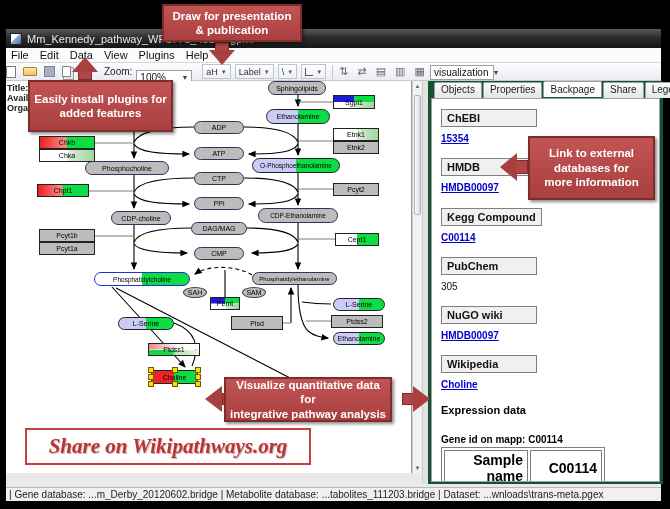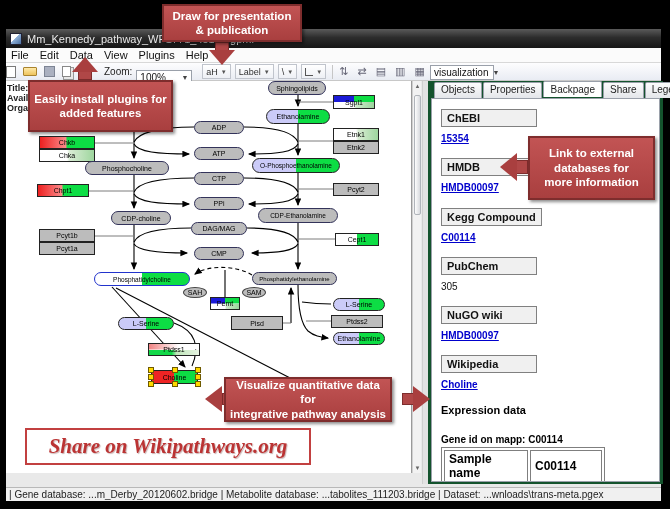--- a/index.html
+++ b/index.html
@@ -71,21 +71,21 @@
   .tab { font-size:10px; color:#222; background:linear-gradient(#fcfcfc,#e4e6ea); border:1px solid #9aa0aa; border-bottom:none; padding:1px 6px 0 6px; margin-right:1px; border-radius:2px 2px 0 0; }
   .tab.active { background:#fff; font-weight:normal; position:relative; top:-1px; padding-top:2px; }
   #panel-body { position:absolute; left:3px; top:17px; width:229px; height:384px; background:#fff; border:1px solid #9aa0aa; overflow:hidden; padding:10px 0 0 9px; }
   .sec-header { width:96px; background:#f0f0f0; border:1px solid #808080; font-size:11px; font-weight:bold; color:#111; padding:2px 5px; }
   .sec-header.wide { width:auto; display:inline-block; }
   .sec-link { display:block; font-size:10px; font-weight:bold; color:#0000cc; text-decoration:underline; margin:6px 0 14px 0; }
   .sec-value { font-size:10px; color:#111; margin:6px 0 14px 0; }
   #expr-heading { font-size:11px; font-weight:bold; color:#000; margin:8px 0 18px 0; }
   #mapp-label { font-size:10px; font-weight:bold; color:#000; margin-bottom:2px; }
   #expr-table { border-collapse:separate; border-spacing:2px; border:1px solid #7f7f7f; background:#fff; }
-  #expr-table td { border:1px solid #7f7f7f; font-size:12px; font-weight:bold; text-align:left; padding:1px 4px; color:#000; }
+  #expr-table td { border:1px solid #7f7f7f; font-size:14px; font-weight:bold; text-align:right; padding:1px 4px; color:#000; }
   #expr-table td.c1 { width:84px; }
   #expr-table td.c2 { width:72px; }
 
   
   #statusbar { position:absolute; left:0; top:458px; width:100%; height:14px; background:#f0f0f0; border-top:1px solid #b8b8b8; font-size:10px; color:#222; padding:1px 0 0 3px; white-space:nowrap; overflow:hidden; }
 
   
   .callout { position:absolute; background:linear-gradient(#c25454,#a93f3f); border:2px solid #7e2d2d; color:#fff; font-weight:bold; font-size:11.5px; text-align:center; white-space:pre-line; z-index:20; display:flex; align-items:center; justify-content:center; line-height:1.25; box-shadow:2px 2px 3px rgba(0,0,0,.45); padding:2px 4px; }
   .ar { position:absolute; z-index:19; width:0; height:0; }
   .stem { position:absolute; z-index:19; background:#b04747; border:1px solid #7e2d2d; }

